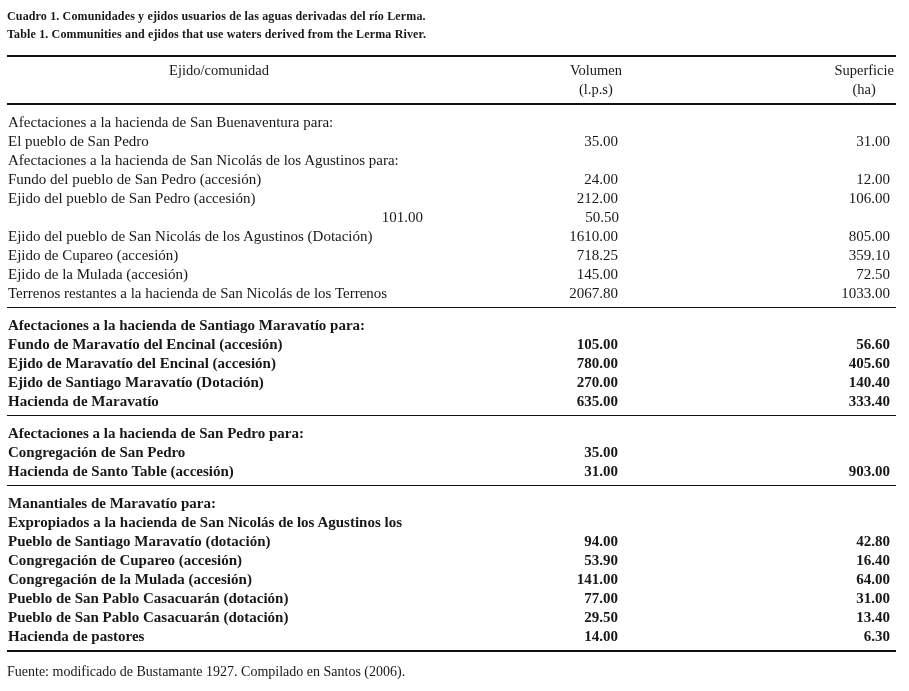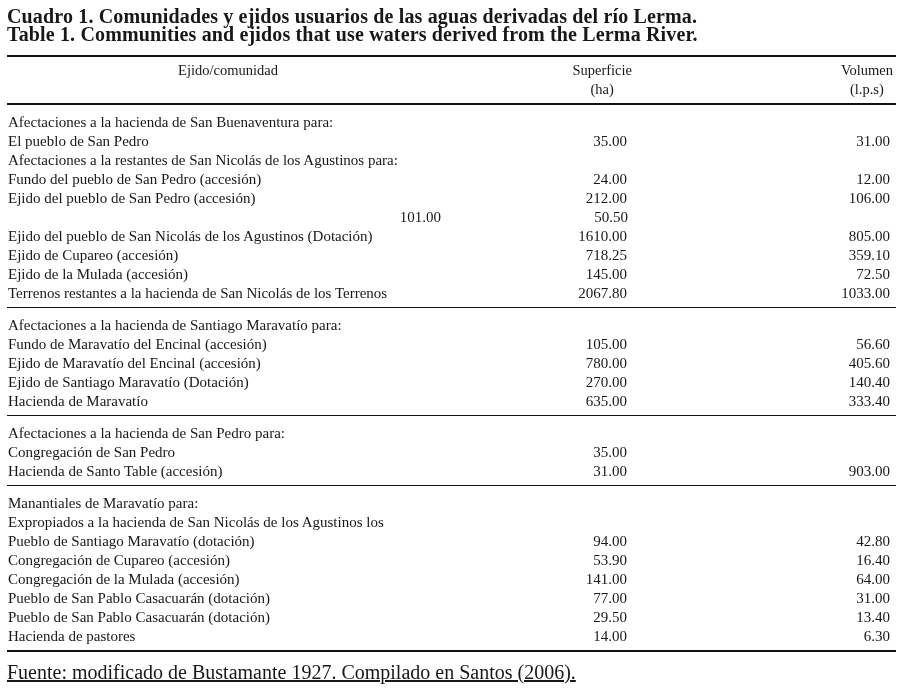--- a/index.html
+++ b/index.html
@@ -8,95 +8,96 @@
     font-family: "Liberation Serif", "DejaVu Serif", serif;
     color: #181818;
     -webkit-font-smoothing: antialiased;
   }
   .page {
     box-sizing: border-box;
     width: 909px; height: 691px;
     padding: 7px 13px 0 7px;
     overflow: hidden;
   }
-  .caption { font-weight: bold; font-size: 20px; line-height: 18px; letter-spacing: 0.15px; }
+  .caption { font-weight: bold; font-size: 12px; line-height: 18px; letter-spacing: 0.15px; }
   .caption div { white-space: nowrap; }
 
   .tbl { margin-top: 12px; }
   .grid-row {
     display: grid;
     grid-template-columns: 1fr 186px 262px;
     align-items: start;
+    gap: 9px;
   }
   .thead {
     border-top: 2px solid #111;
     border-bottom: 2px solid #111;
     padding: 4px 0;
   }
   .thead .cell { font-size: 14.5px; line-height: 19px; }
   .cell { font-size: 15px; line-height: 19px; }
   .cell.label { text-align: left; padding-left: 1px; }
   .thead .cell.label { text-align: center; }
   .cell.num { text-align: right; font-variant-numeric: tabular-nums; }
   .cell.sup { padding-right: 7px; }
   .cell.vol { padding-right: 6px; }
   .thead .cell.sup { padding-right: 2px; }
   .thead .cell.vol { padding-right: 3px; }
   .hstack { display: inline-block; text-align: center; }
   .hstack span { display: block; }
 
   .tbody { border-bottom: 2px solid #111; }
   .section { padding: 8px 0 4px; }
-  .section + .section { border-top: 1px solid #111; }
+  .section + .section { border-top: 1px solid #111; font-weight: bold; }
   .row .cell { white-space: nowrap; overflow: hidden; }
 
-  .source { margin-top: 11px; font-size: 20px; line-height: 18px; text-decoration: underline; }
+  .source { margin-top: 11px; font-size: 14px; line-height: 18px; }
 </style>
 </head>
 <body>
 
 <div class="page">
 
   <div class="caption">
     <div>Cuadro 1. Comunidades y ejidos usuarios de las aguas derivadas del río Lerma.</div>
     <div>Table 1. Communities and ejidos that use waters derived from the Lerma River.</div>
   </div>
 
   <div class="tbl">
 
     <div class="thead grid-row">
       <div class="cell label">Ejido/comunidad</div>
+      <div class="cell num vol">
+        <span class="hstack">
+          <span>Volumen</span>
+          <span>(l.p.s)</span>
+        </span>
+      </div>
       <div class="cell num sup">
         <span class="hstack">
           <span>Superficie</span>
           <span>(ha)</span>
         </span>
       </div>
-      <div class="cell num vol">
-        <span class="hstack">
-          <span>Volumen</span>
-          <span>(l.p.s)</span>
-        </span>
-      </div>
     </div>
 
     <div class="tbody">
         <div class="section">
           <div class="row grid-row">
             <div class="cell label">Afectaciones a la hacienda de San Buenaventura  para:</div>
             <div class="cell num sup"></div>
             <div class="cell num vol"></div>
           </div>
           <div class="row grid-row">
             <div class="cell label">El pueblo de San Pedro</div>
             <div class="cell num sup">35.00</div>
             <div class="cell num vol">31.00</div>
           </div>
           <div class="row grid-row">
-            <div class="cell label">Afectaciones a la restantes de San Nicolás de los Agustinos para:</div>
+            <div class="cell label">Afectaciones a la hacienda de San Nicolás de los Agustinos para:</div>
             <div class="cell num sup"></div>
             <div class="cell num vol"></div>
           </div>
           <div class="row grid-row">
             <div class="cell label">Fundo del pueblo de San Pedro (accesión)</div>
             <div class="cell num sup">24.00</div>
             <div class="cell num vol">12.00</div>
           </div>
           <div class="row grid-row">
             <div class="cell label">Ejido del pueblo de San Pedro (accesión)</div>

